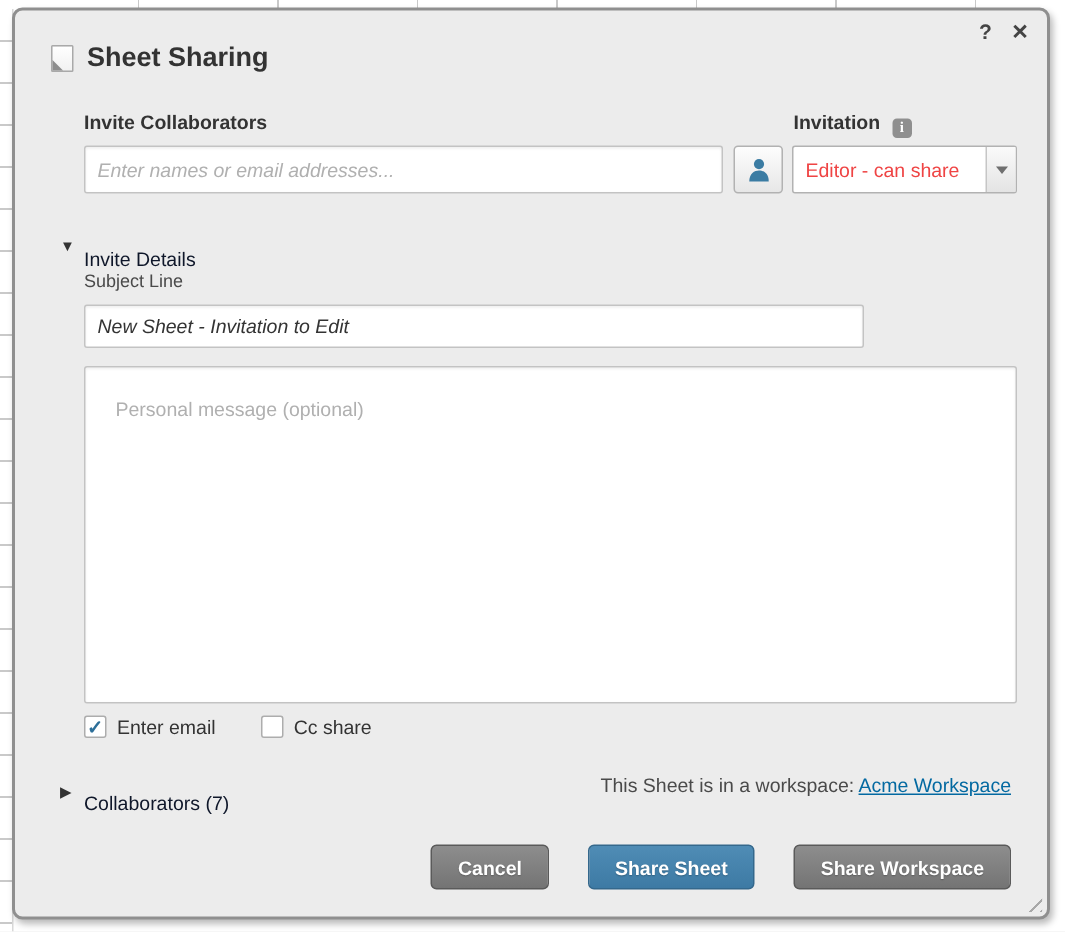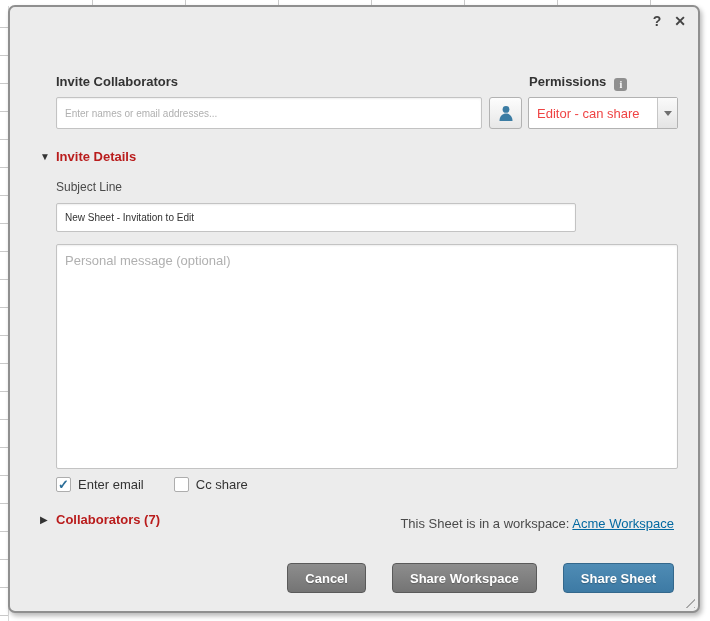--- a/index.html
+++ b/index.html
@@ -48,22 +48,22 @@
     border-style: solid; border-width: 7px 0 0 7px;
     border-color: transparent transparent transparent #8d8d8d;
   }
   .title { font-size: 18px; font-weight: bold; color: #333; }
 
   .field-label { position: absolute; font-size: 13px; font-weight: bold; color: #333; }
   .sub-label   { position: absolute; font-size: 12px; color: #4a4a4a; }
 
   .text-input {
     position: absolute; background: #fff; border: 1px solid #c3c3c3; border-radius: 2px;
-    font-family: "Liberation Sans", sans-serif; font-size: 10px; color: #333;
-    padding: 0 8px; box-shadow: inset 0 1px 2px rgba(0,0,0,0.07); outline: none;
+    font-family: "Liberation Sans", sans-serif; font-size: 13px; color: #333;
+    padding: 0 8px; box-shadow: inset 0 1px 2px rgba(0,0,0,0.07); outline: none; font-style: italic;
   }
   .text-input::placeholder, textarea::placeholder { color: #b0b0b0; opacity: 1; }
 
   .icon-btn {
     position: absolute; left: 479px; top: 90px; width: 33px; height: 32px;
     background: linear-gradient(#fdfdfd, #e7e7e7);
     border: 1px solid #b2b2b2; border-radius: 3px;
     display: flex; align-items: center; justify-content: center; cursor: pointer;
   }
 
@@ -86,27 +86,27 @@
     background: linear-gradient(#fafafa, #e4e4e4);
     display: flex; align-items: center; justify-content: center;
   }
   .arrow-down {
     width: 0; height: 0; border-left: 4px solid transparent; border-right: 4px solid transparent;
     border-top: 5px solid #6f6f6f;
   }
 
   .section-header { position: absolute; display: flex; align-items: center; cursor: pointer; }
   .tri { font-size: 10px; color: #333; width: 16px; }
-  .section-title { font-size: 13px; font-weight: bold; color: #b91c1c; }
+  .section-title { font-size: 13px; font-weight: normal; color: #0f172a; margin-top: 16px; }
 
   textarea.message {
     position: absolute; left: 46px; top: 237px; width: 622px; height: 225px;
     background: #fff; border: 1px solid #c3c3c3; border-radius: 2px;
     font-family: "Liberation Sans", sans-serif; font-size: 13px; color: #333;
-    padding: 8px; resize: none; outline: none;
+    padding: 20px; resize: none; outline: none;
     box-shadow: inset 0 1px 2px rgba(0,0,0,0.07);
   }
 
   .checkbox-row { position: absolute; left: 46px; top: 470px; display: flex; align-items: center; font-size: 13px; color: #333; }
   .cb {
     width: 15px; height: 15px; background: #fff; border: 1px solid #adadad; border-radius: 2px;
     margin-right: 7px; position: relative; cursor: pointer;
     color: #2d6f99; font-weight: bold; font-size: 13px; line-height: 13px; text-align: center;
   }
   .cb-gap { width: 30px; }
@@ -138,24 +138,28 @@
 <body>
 
 <div class="sheet-left-strip"></div>
 <div class="sheet-top-strip"></div>
 
 <div class="dialog">
 
   <div class="winbtn help">?</div>
   <div class="winbtn close">✕</div>
 
+  <div class="header">
+    <div class="sheet-icon"></div>
+    <div class="title">Sheet Sharing</div>
+  </div>
 
   <div class="field-label" style="left:46px; top:67px;">Invite Collaborators</div>
 
-  <div class="field-label" style="left:519px; top:67px;"><span>Permissions</span><span class="info-icon">i</span></div>
+  <div class="field-label" style="left:519px; top:67px;"><span>Invitation</span><span class="info-icon">i</span></div>
 
   <input class="text-input" style="left: 46px; top: 90px; width: 426px; height: 32px;" placeholder="Enter names or email addresses...">
 
   <div class="icon-btn">
     <svg width="16" height="17" viewBox="0 0 16 17">
       <circle cx="8" cy="4.4" r="3.4" fill="#3b7ca3"></circle>
       <path d="M1.5 16 C1.5 10.5 5 8.6 8 8.6 C11 8.6 14.5 10.5 14.5 16 Z" fill="#3b7ca3"></path>
     </svg>
   </div>
 
@@ -187,19 +191,19 @@
 
   <div class="section-header" style="left:30px; top:505px;">
     <span class="tri">▶</span>
     <span class="section-title">Collaborators (7)</span>
   </div>
 
   <div class="workspace-note"><span>This Sheet is in a workspace: </span><a>Acme Workspace</a></div>
 
   <div class="btn-row">
     <button class="btn">Cancel</button>
+    <button class="btn primary">Share Sheet</button>
     <button class="btn">Share Workspace</button>
-    <button class="btn primary">Share Sheet</button>
   </div>
 
   <div class="resize-handle"></div>
 
 </div>
 
 </body></html>

